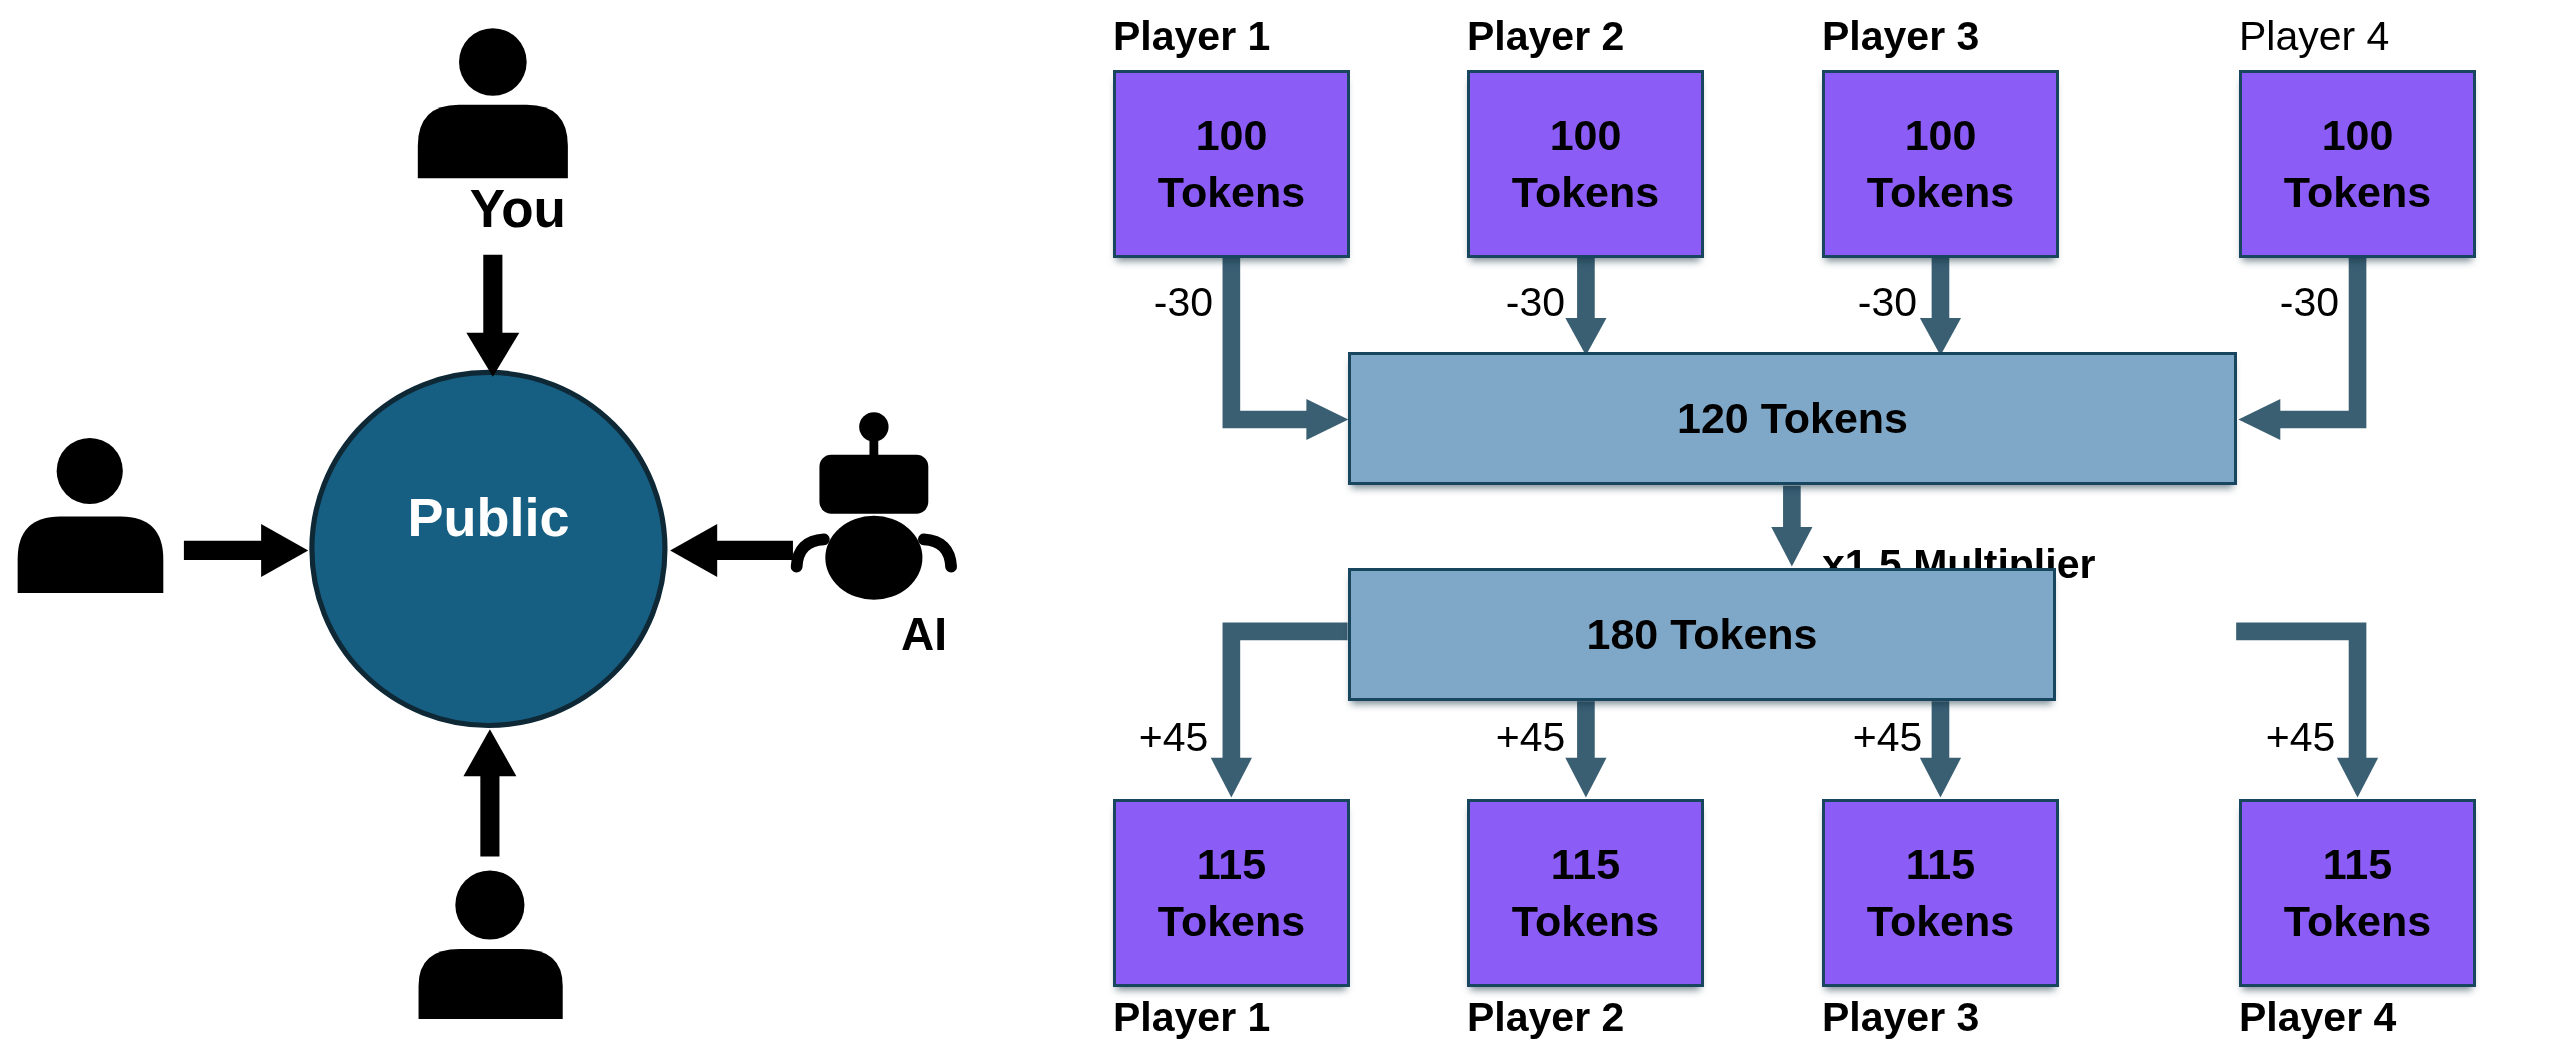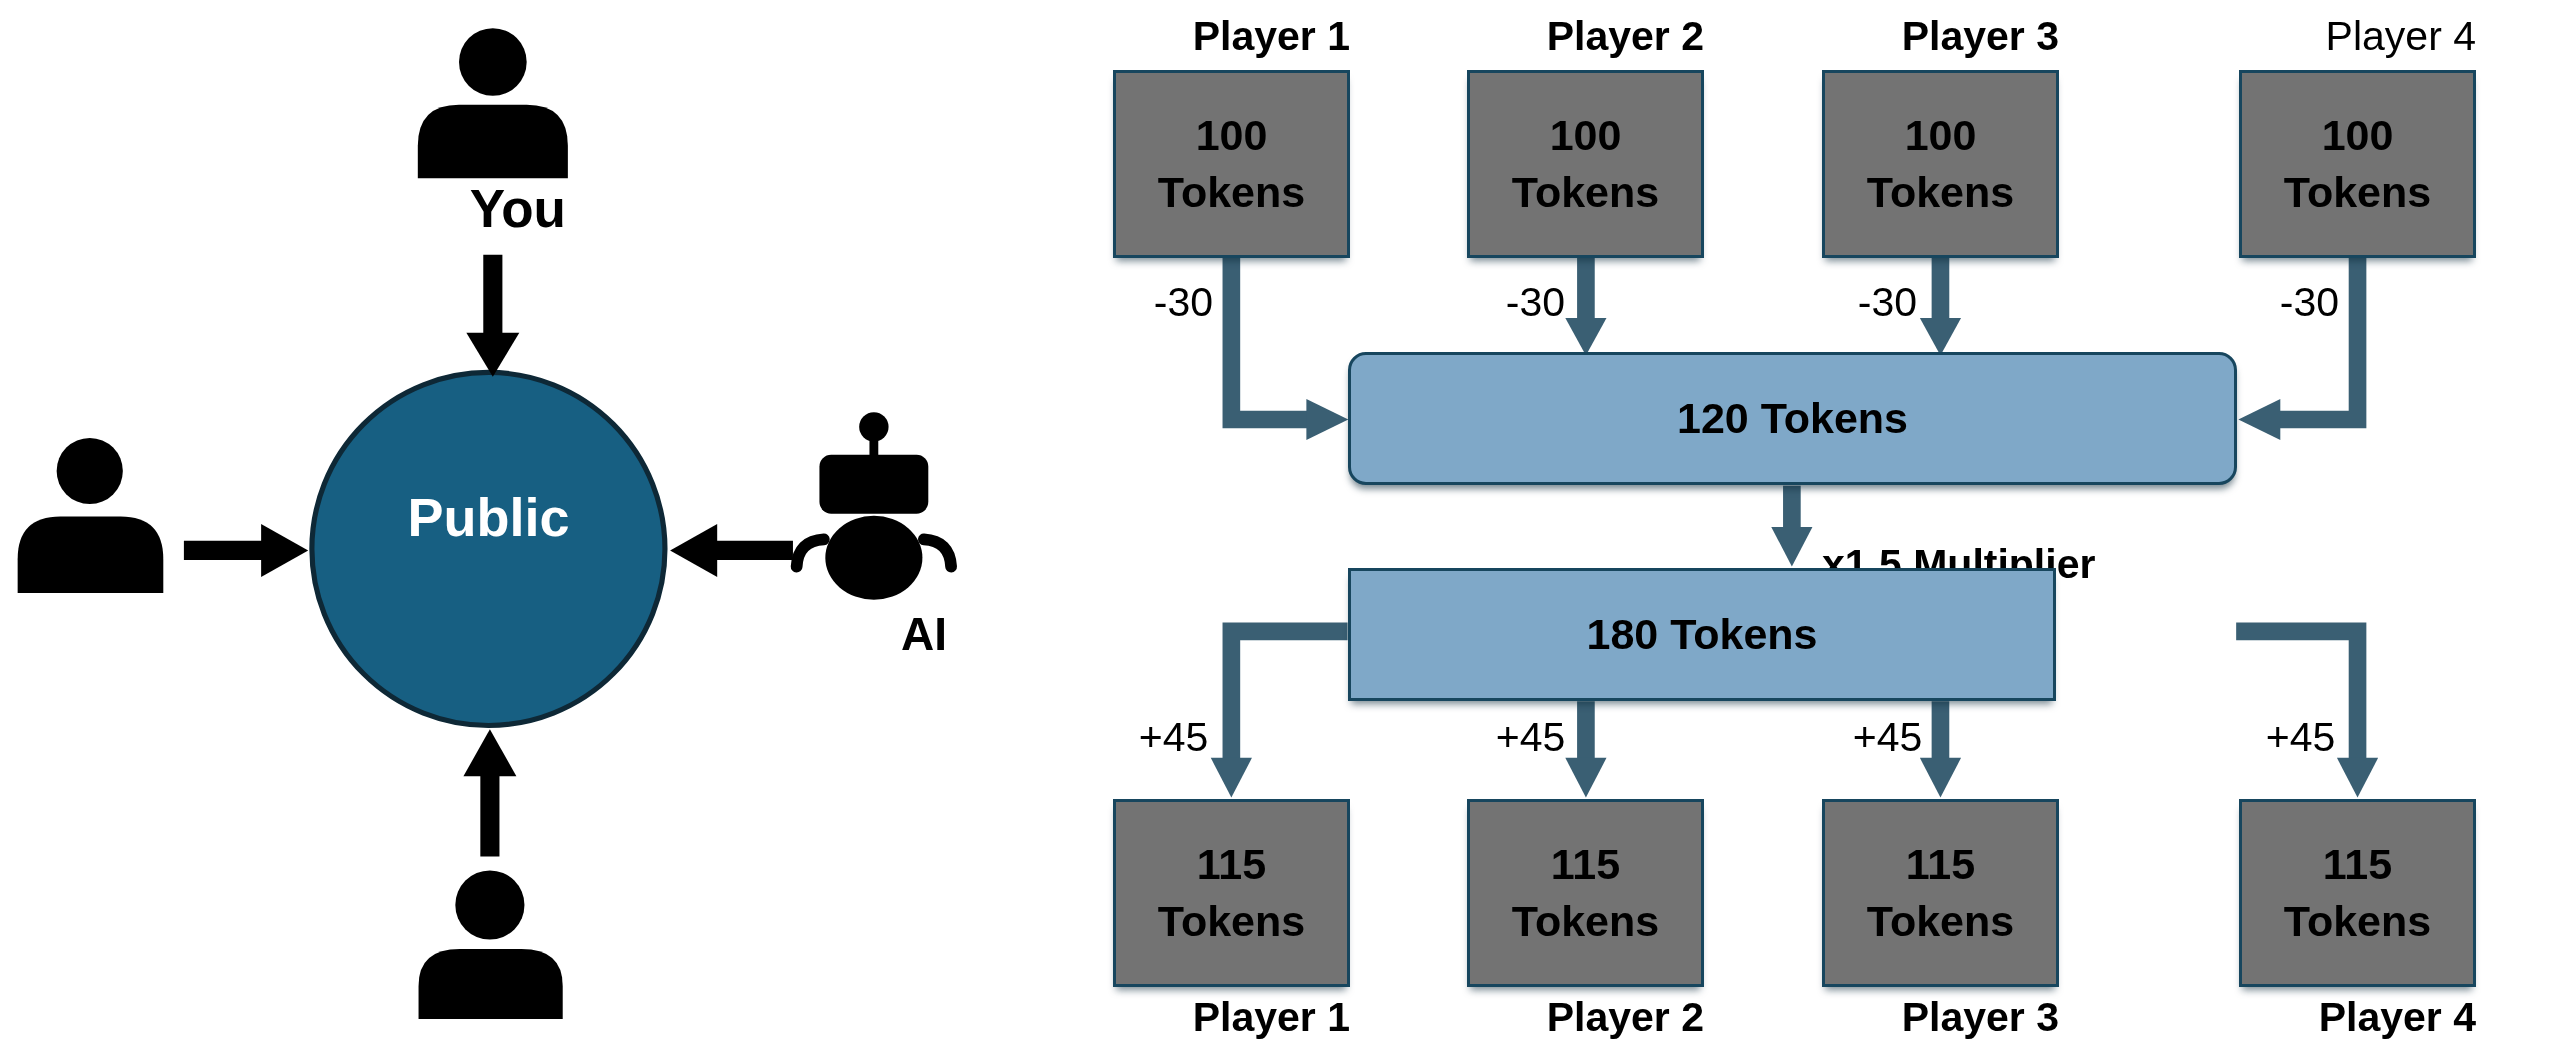--- a/index.html
+++ b/index.html
@@ -2,34 +2,34 @@
 <html style="font-size:11.8px"><head>
 <meta charset="utf-8">
 <style>
   html,body{margin:0;padding:0;background:#ffffff;}
   #canvas{
     position:relative;width:2576px;height:1042px;background:#ffffff;
     font-family:"Liberation Sans",sans-serif;overflow:hidden;
   }
   #art{position:absolute;left:0;top:0;}
   .box{
-    position:absolute;background:#737373;border:3.7px solid #17465e;box-sizing:border-box;
+    position:absolute;background:#8b5cf6;border:3.7px solid #17465e;box-sizing:border-box;
     display:flex;flex-direction:column;align-items:center;justify-content:center;
     box-shadow:0 6.6px 7.4px -2.9px rgba(13,42,58,0.55);
   }
   .box .amt,.box .unit{font-size:43px;font-weight:bold;color:#000;line-height:57px;white-space:nowrap;}
   .pool{
     position:absolute;background:#7fa8c8;border:3.7px solid #17465e;box-sizing:border-box;
     display:flex;align-items:center;justify-content:center;
     box-shadow:0 6.6px 7.4px -2.9px rgba(13,42,58,0.55);
     font-size:43px;font-weight:bold;color:#000;white-space:nowrap;
   }
   .plabel{
     position:absolute;font-size:41px;font-weight:bold;color:#000;
-    text-align:right;line-height:49px;height:49px;white-space:nowrap;
+    text-align:left;line-height:49px;height:49px;white-space:nowrap;
   }
   .plabel.normal{font-weight:normal;}
   .delta{
     position:absolute;width:147px;font-size:41px;font-weight:normal;color:#000;
     text-align:center;line-height:44px;height:44px;white-space:nowrap;
   }
   .mult{
     position:absolute;font-size:41px;font-weight:bold;color:#000;
     line-height:44px;height:44px;white-space:nowrap;margin-top:36px;
   }
@@ -153,21 +153,21 @@
   <div class="box" style="left:2239px;top:70px;width:237px;height:188px;">
     <div class="amt">100</div>
     <div class="unit">Tokens</div>
   </div>
 
   <div class="delta" style="left:1110px;top:280px;">-30</div>
   <div class="delta" style="left:1462px;top:280px;">-30</div>
   <div class="delta" style="left:1814px;top:280px;">-30</div>
   <div class="delta" style="left:2236px;top:280px;">-30</div>
 
-  <div class="pool" style="left:1348px;top:352px;width:889px;height:133px;border-radius:18px;">120 Tokens</div>
+  <div class="pool" style="left:1348px;top:352px;width:889px;height:133px;">120 Tokens</div>
 
   <div class="mult" style="left:1822px;top:506px;">x1.5 Multiplier</div>
 
   <div class="pool" style="left:1348px;top:568px;width:708px;height:133px;">180 Tokens</div>
 
   <div class="delta" style="left:1100px;top:715px;">+45</div>
   <div class="delta" style="left:1457px;top:715px;">+45</div>
   <div class="delta" style="left:1814px;top:715px;">+45</div>
   <div class="delta" style="left:2227px;top:715px;">+45</div>
 

